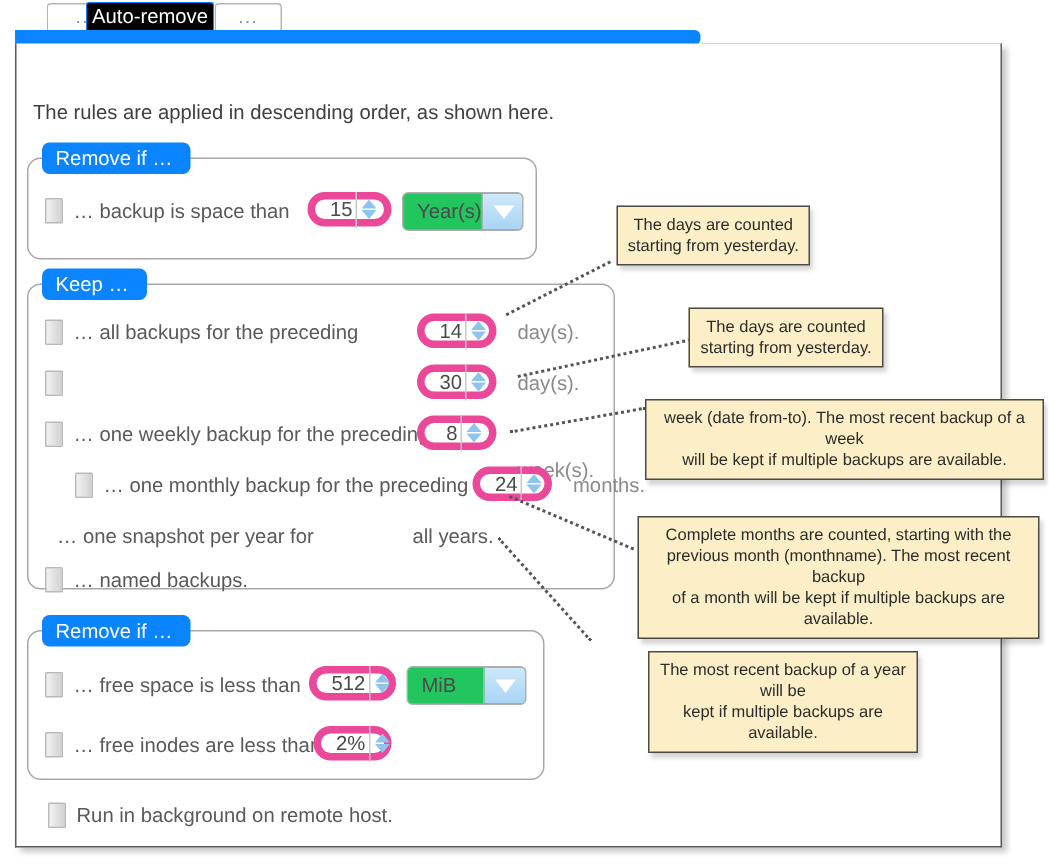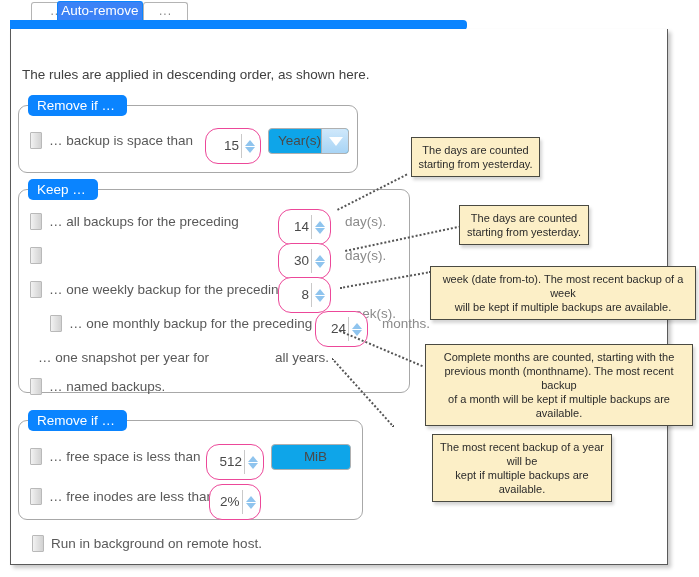--- a/index.html
+++ b/index.html
@@ -31,21 +31,21 @@
     border-bottom: none;
     border-radius: 3px 3px 0 0;
     background: #ffffff;
     font-size: 12px;
     color: #888888;
     text-align: center;
     line-height: 17px;
     letter-spacing: 1px;
   }
   .tab.active {
-    background: #3b82f6;
+    background: #000000;
     border-color: #0a84ff;
     color: #ffffff;
     font-size: 13.5px;
     letter-spacing: 0;
     font-weight: 400;
     line-height: 18px;
   }
   #tab-left  { left: 31px;  width: 52px; }
   #tab-main  { left: 57px;  width: 86px; top: 1px; height: 20px; }
   #tab-right { left: 143px; width: 45px; }
@@ -128,22 +128,22 @@
     margin-right: 7px;
     flex: none;
     border-radius: 1px;
   }
   .rowlabel { color: #595959; }
 
   
   .spinner {
     position: relative;
     box-sizing: border-box;
-    height: 36px;
-    border: 1px solid #ec4899;
+    height: 23px;
+    border: 5px solid #ec4899;
     border-radius: 13px;
     background: #ffffff;
     display: flex;
     align-items: center;
     flex: none;
   }
   .spin-value {
     flex: 1;
     text-align: right;
     padding: 0 2px 0 10px;
@@ -170,21 +170,21 @@
   .spin-arrows .up   { border-bottom: 6px solid #8fc4ee; margin-bottom: 1px; }
   .spin-arrows .down { border-top: 6px solid #8fc4ee; }
 
   
   .dropdown {
     position: relative;
     box-sizing: border-box;
     height: 26px;
     border: 1px solid #b0b0b0;
     border-radius: 4px;
-    background: #0ea5e9;
+    background: #22c55e;
     display: flex;
     align-items: center;
     flex: none;
     overflow: hidden;
   }
   .dd-value {
     flex: 1;
     padding-left: 9px;
     font-size: 13.5px;
     color: #4a4a4a;
@@ -357,21 +357,21 @@
   <span class="cb"></span>
   <span class="rowlabel">… free space is less than</span>
 </div>
 <div class="spinner" style="position:absolute; left:206px; top:444px; width:58px;">
   <span class="spin-value">512</span>
   <span class="spin-arrows">
     <span class="ar up"></span>
     <span class="ar down"></span>
   </span>
 </div>
-<div class="dropdown" style="position:absolute; left:271px; top:444px; width:80px;flex-direction:column;">
+<div class="dropdown" style="position:absolute; left:271px; top:444px; width:80px;">
   <span class="dd-value">MiB</span>
   <span class="dd-btn">
       <span class="caret"></span>
     </span>
 </div>
 
 <div class="row" style="left:30px; top:488px;">
   <span class="cb"></span>
   <span class="rowlabel">… free inodes are less than</span>
 </div>

